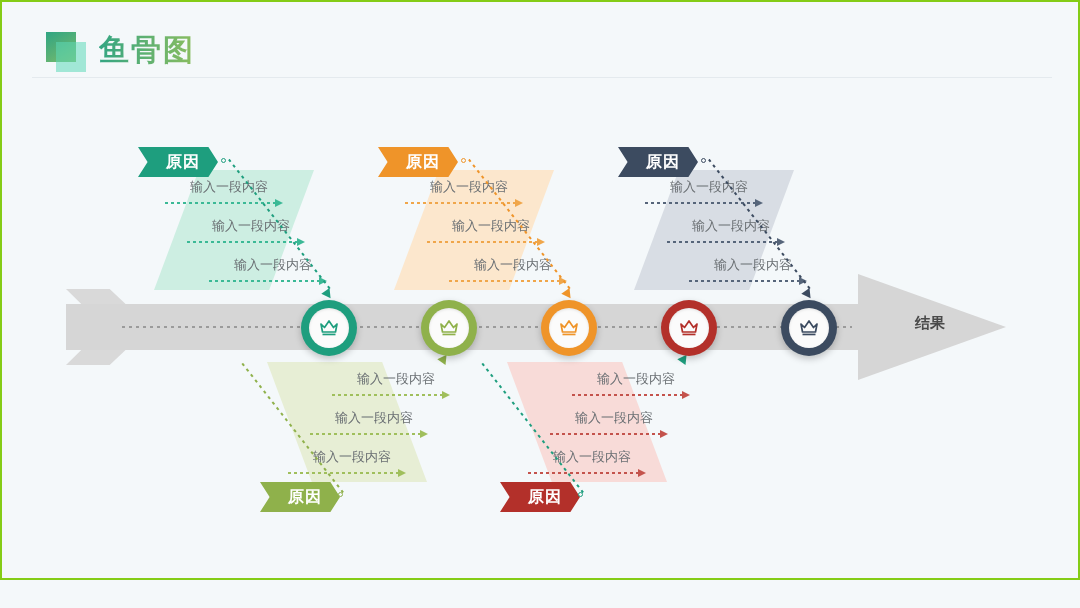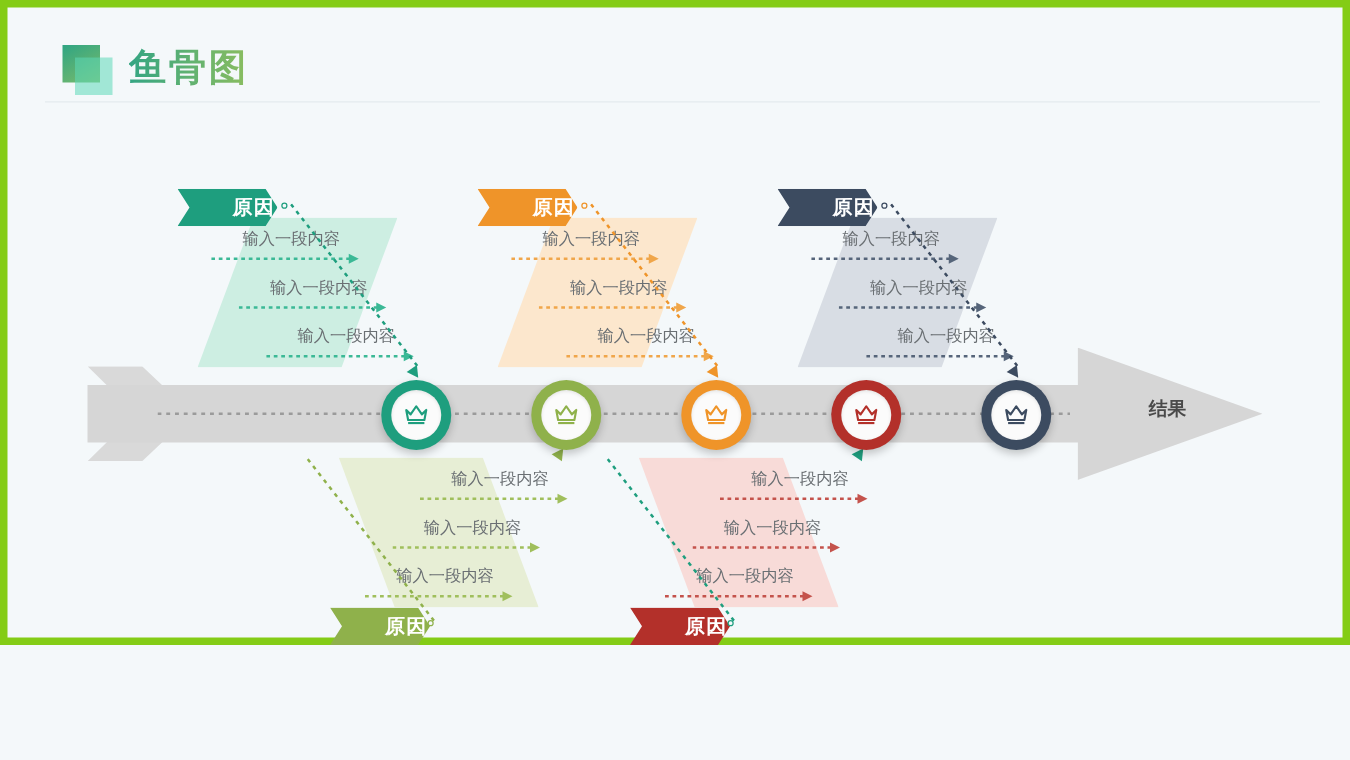--- a/index.html
+++ b/index.html
@@ -3,24 +3,24 @@
 <meta charset="utf-8">
 <style>
   html,body{margin:0;padding:0;}
   body{
     width:1080px;height:608px;
     background:#f4f8fa;
     font-family:"Liberation Sans","DejaVu Sans",sans-serif;
     overflow:hidden;
   }
   .page{
-    position:relative;width:1080px;height:516px;
+    position:relative;width:1080px;height:580px;
     background:#f4f8fa;
     box-sizing:border-box;
-    border:6px solid #84cc16;
+    border:2px solid #84cc16;
   }
 
   
   .header{position:absolute;left:0;top:0;width:1080px;height:76px;}
   .logo-wrap{position:absolute;left:44px;top:30px;width:44px;height:40px;}
   .logo-a{position:absolute;left:0;top:0;width:30px;height:30px;
     background:linear-gradient(150deg,#2fa583 0%,#7cbb6a 100%);}
   .logo-b{position:absolute;left:10px;top:10px;width:30px;height:30px;
     background:rgba(93,216,184,0.55);}
   .title{
@@ -55,21 +55,21 @@
   .node .inner{position:absolute;left:8px;top:8px;width:40px;height:40px;border-radius:50%;
     background:#fbfbfb;display:flex;align-items:center;justify-content:center;
     box-shadow:inset 0 1px 3px rgba(0,0,0,0.10);}
   .node svg{display:block;}
 
   
   .branch{position:absolute;}
   .para{position:absolute;}
   .ribbon{position:absolute;height:30px;}
   .ribbon .lbl{
-    position:absolute;left:16px;top:0;width:100%;height:30px;
+    position:absolute;left:0;top:0;width:100%;height:30px;
     display:flex;align-items:center;justify-content:center;
     color:#ffffff;font-size:16px;font-weight:bold;letter-spacing:1px;
     padding-left:10px;box-sizing:border-box;
   }
   .ribbon-shape{position:absolute;left:0;top:0;width:100%;height:100%;
     clip-path:polygon(0% 0%, 88% 0%, 100% 50%, 88% 100%, 0% 100%, 12% 50%);}
   .row{position:absolute;width:128px;}
   .row .txt{font-size:13px;color:#6a6f73;text-align:center;line-height:18px;white-space:nowrap;}
   .row .arr{position:relative;margin-top:3px;height:8px;}
   .row .arr .ln{position:absolute;left:0;top:3px;width:112px;height:2px;

